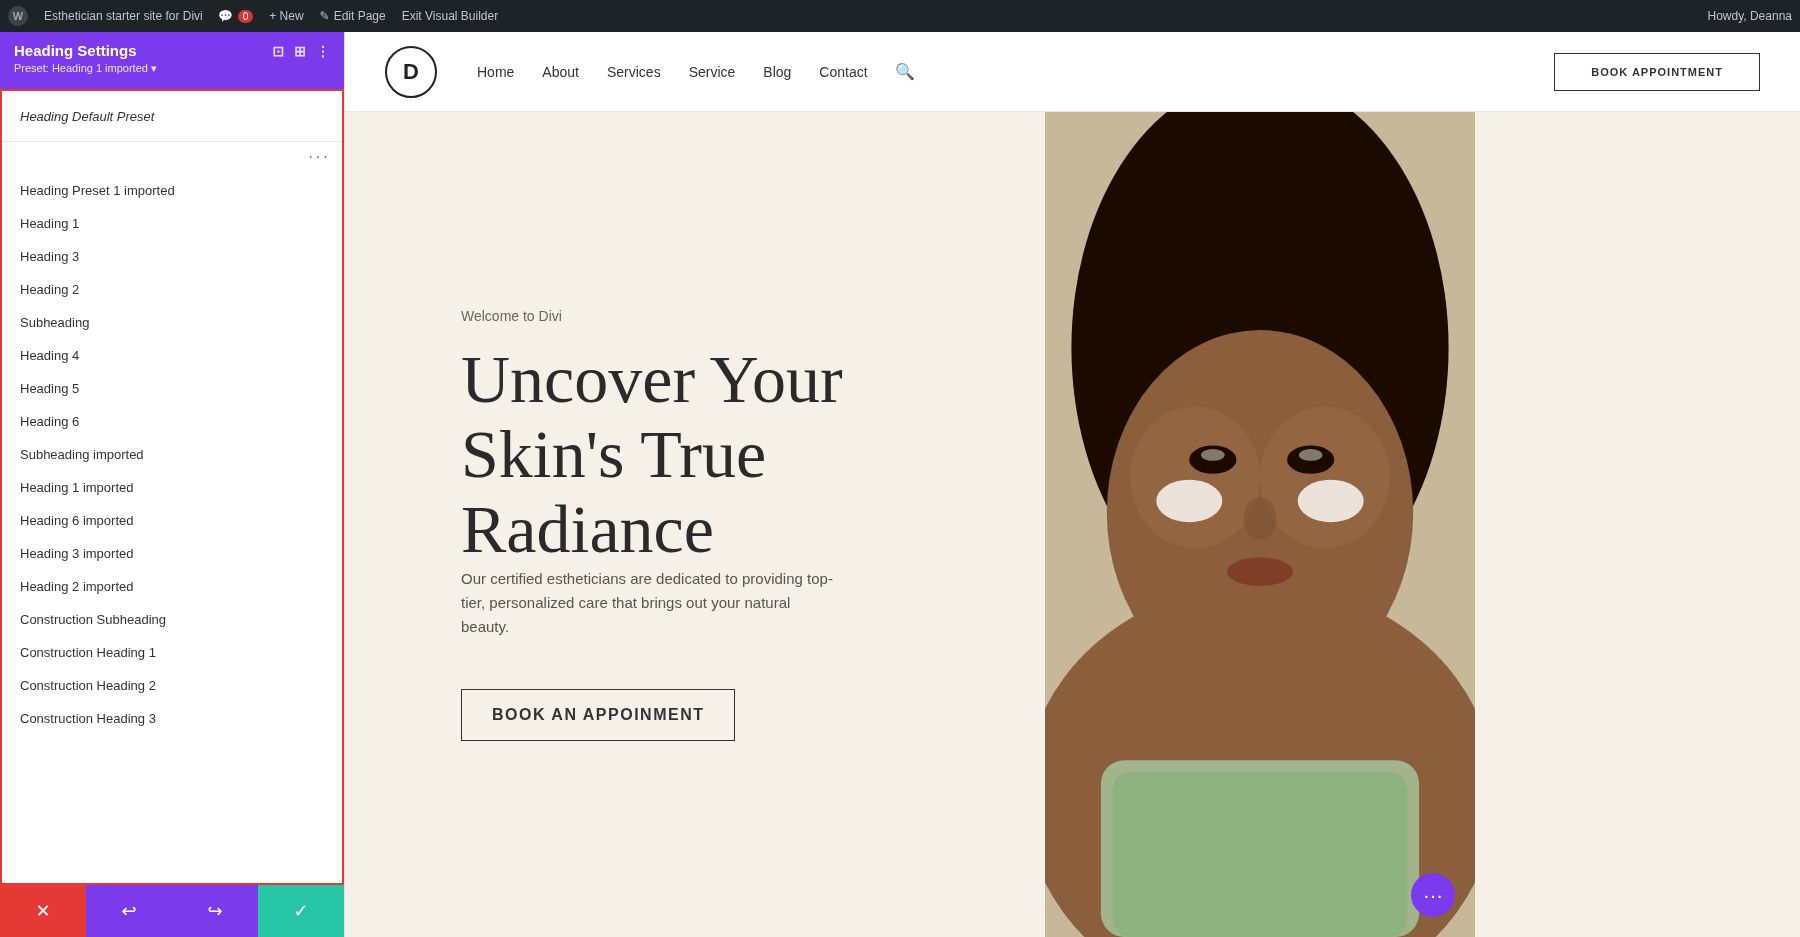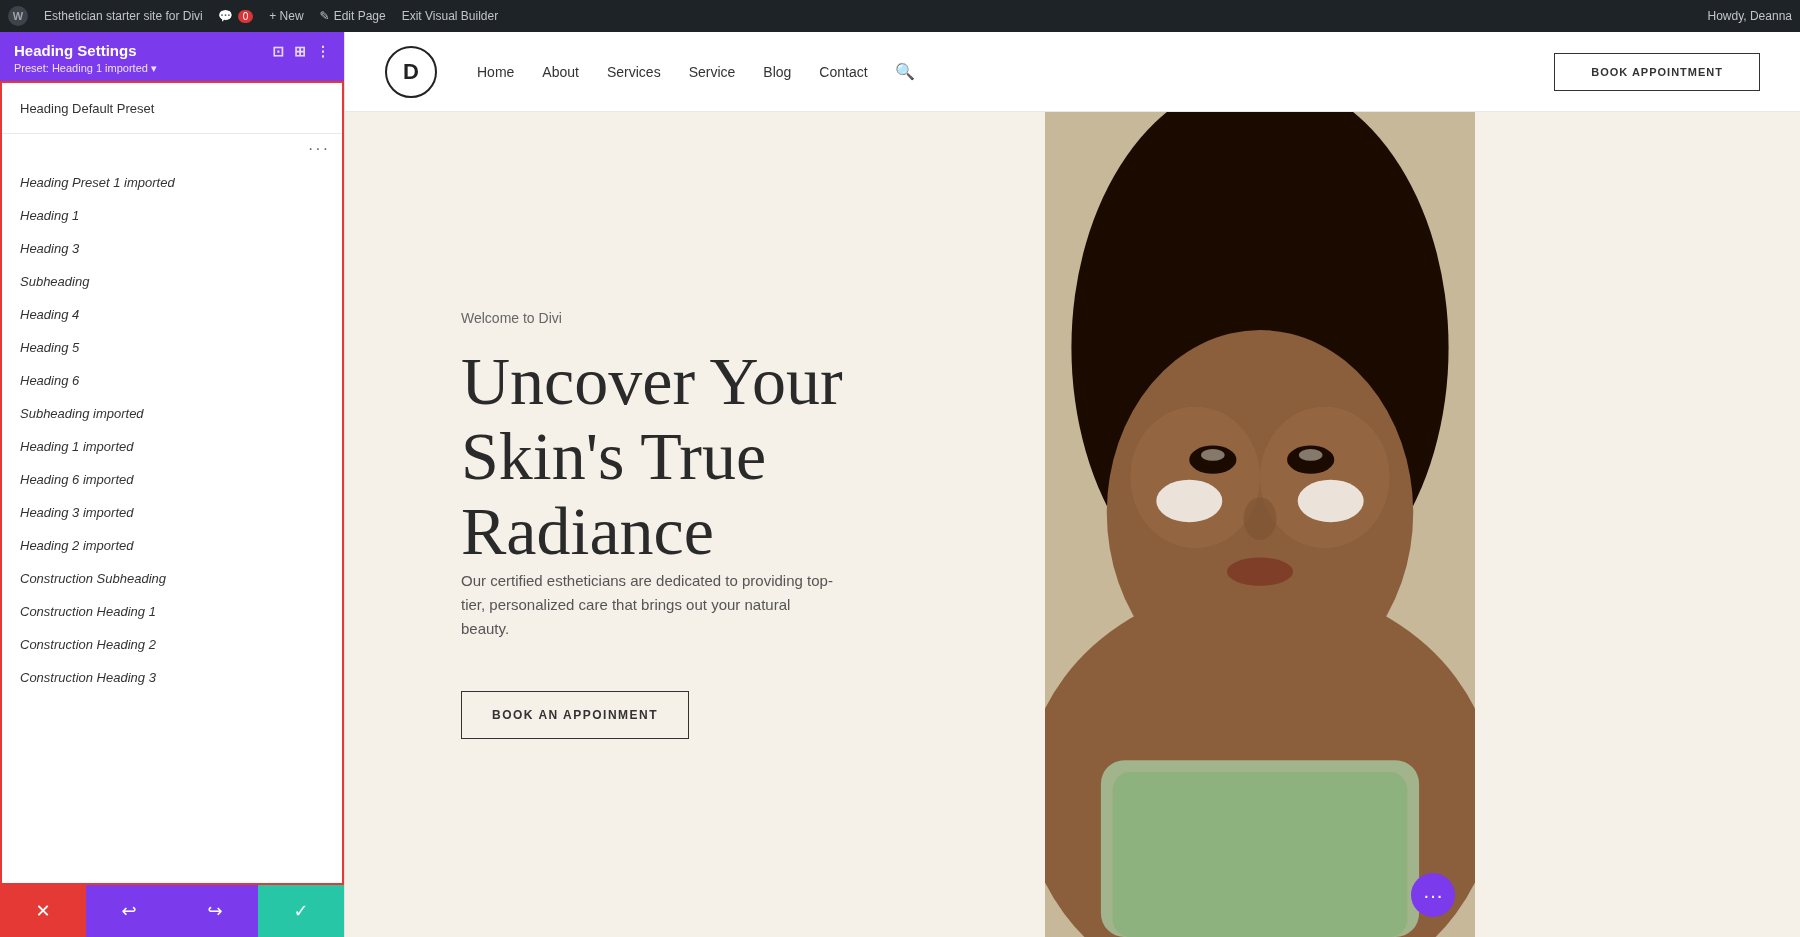--- a/index.html
+++ b/index.html
@@ -56,21 +56,21 @@
       flex-shrink: 0;
       background: #fff;
       display: flex;
       flex-direction: column;
       border-right: 1px solid #e0e0e0;
       position: relative;
     }
 
     .panel-header {
       background: #7c3aed;
-      padding: 10px 14px 6px;
+      padding: 10px 14px 14px;
       color: #fff;
     }
     .panel-title {
       font-size: 15px;
       font-weight: 600;
       display: flex;
       align-items: center;
       justify-content: space-between;
     }
     .panel-title-icons {
@@ -104,20 +104,21 @@
 
     .default-preset-item {
       padding: 16px 18px;
       border-bottom: 1px solid #e8e8e8;
       background: #fff;
       cursor: pointer;
     }
     .default-preset-item span {
       font-size: 13px;
       color: #333;
+      font-style: italic;
     }
 
     .three-dots-row {
       display: flex;
       justify-content: flex-end;
       padding: 6px 12px 4px;
     }
     .three-dots-btn {
       color: #666;
       font-size: 16px;
@@ -129,21 +130,20 @@
       flex: 1;
       overflow-y: auto;
       padding: 4px 0;
     }
     .preset-list-item {
       padding: 9px 18px;
       font-size: 13px;
       color: #333;
       cursor: pointer;
       white-space: nowrap;
-      font-style: italic;
     }
 
     
     .bottom-toolbar {
       height: 52px;
       display: flex;
       flex-shrink: 0;
     }
     .toolbar-btn {
       flex: 1;
@@ -247,21 +247,21 @@
       font-size: 15px;
       color: #555;
       line-height: 1.6;
       max-width: 380px;
       margin-bottom: 50px;
     }
     .hero-cta {
       display: inline-block;
       border: 1px solid #333;
       padding: 16px 30px;
-      font-size: 12px;
+      font-size: 16px;
       font-weight: 700;
       letter-spacing: 1.5px;
       cursor: pointer;
       background: transparent;
       color: #333;
       align-self: flex-start;
     }
 
     
     .hero-image-area {
@@ -350,20 +350,21 @@
         <span>Heading Default Preset</span>
       </div>
       <div class="three-dots-row">
         <span class="three-dots-btn">···</span>
       </div>
       <div class="preset-list" id="preset-list-container">
 
       <div class="preset-list-item">Heading Preset 1 imported</div>
           <div class="preset-list-item">Heading 1</div>
           <div class="preset-list-item">Heading 3</div>
+          <div class="preset-list-item">Heading 2</div>
           <div class="preset-list-item">Subheading</div>
           <div class="preset-list-item">Heading 4</div>
           <div class="preset-list-item">Heading 5</div>
           <div class="preset-list-item">Heading 6</div>
           <div class="preset-list-item">Subheading imported</div>
           <div class="preset-list-item">Heading 1 imported</div>
           <div class="preset-list-item">Heading 6 imported</div>
           <div class="preset-list-item">Heading 3 imported</div>
           <div class="preset-list-item">Heading 2 imported</div>
           <div class="preset-list-item">Construction Subheading</div>

